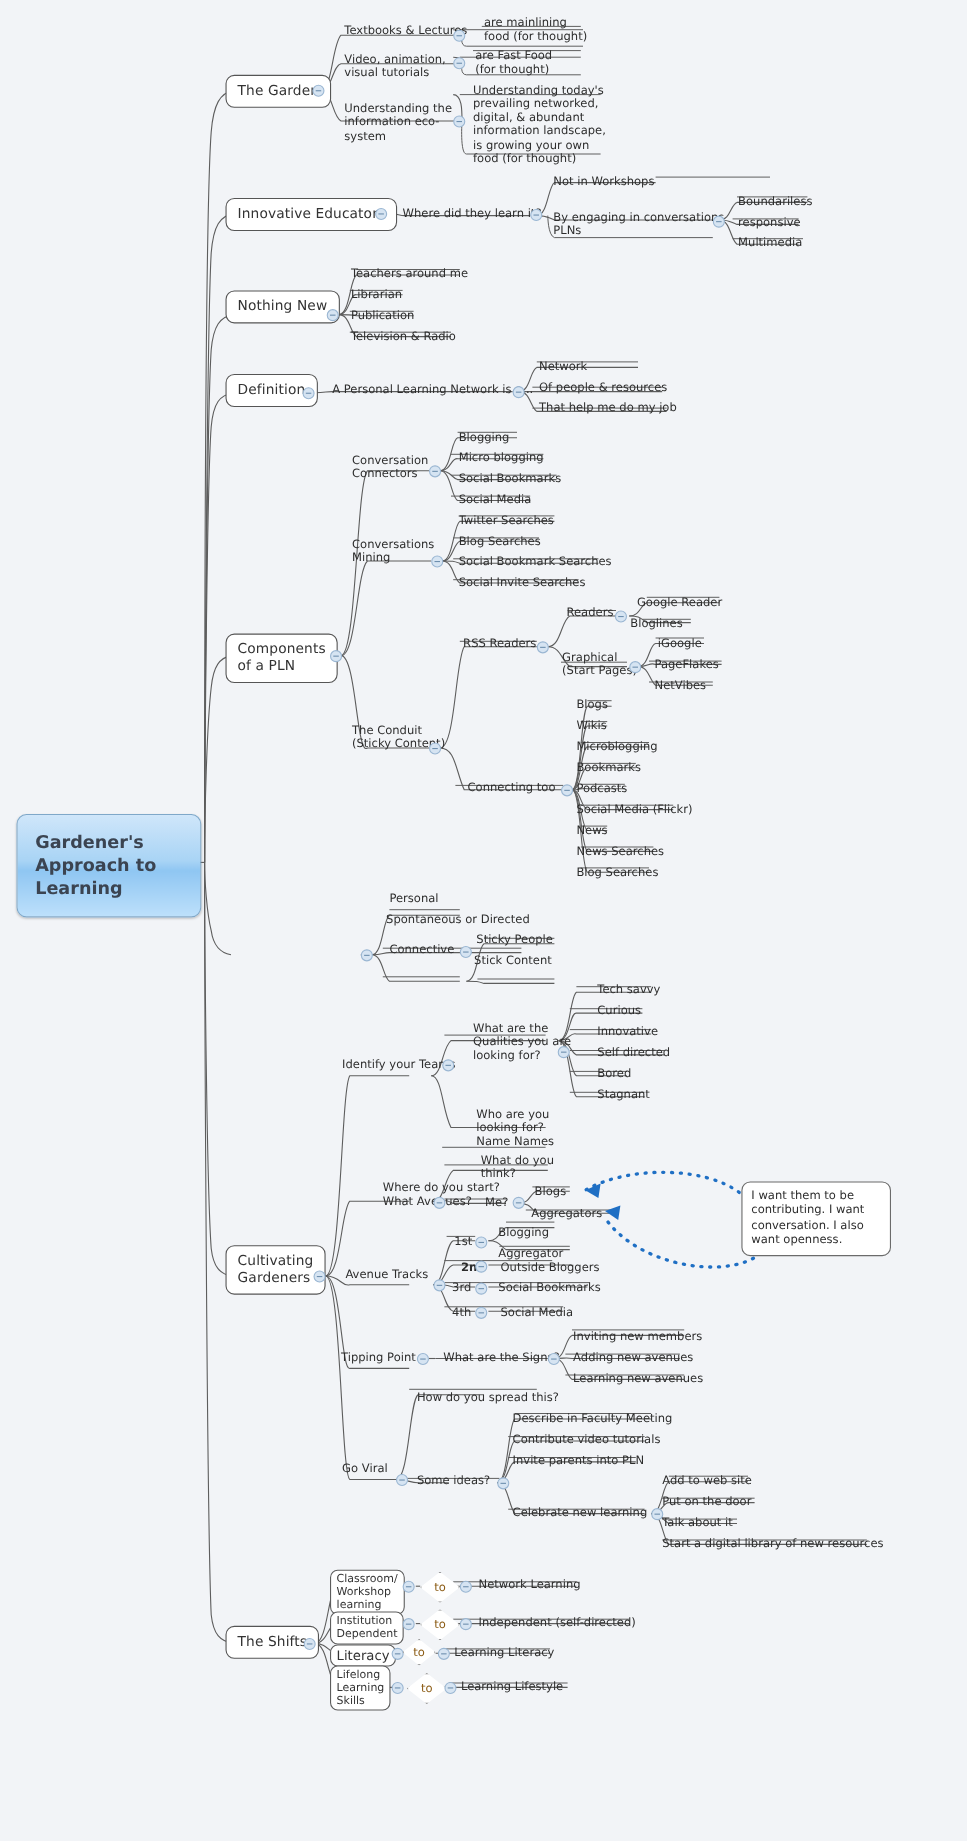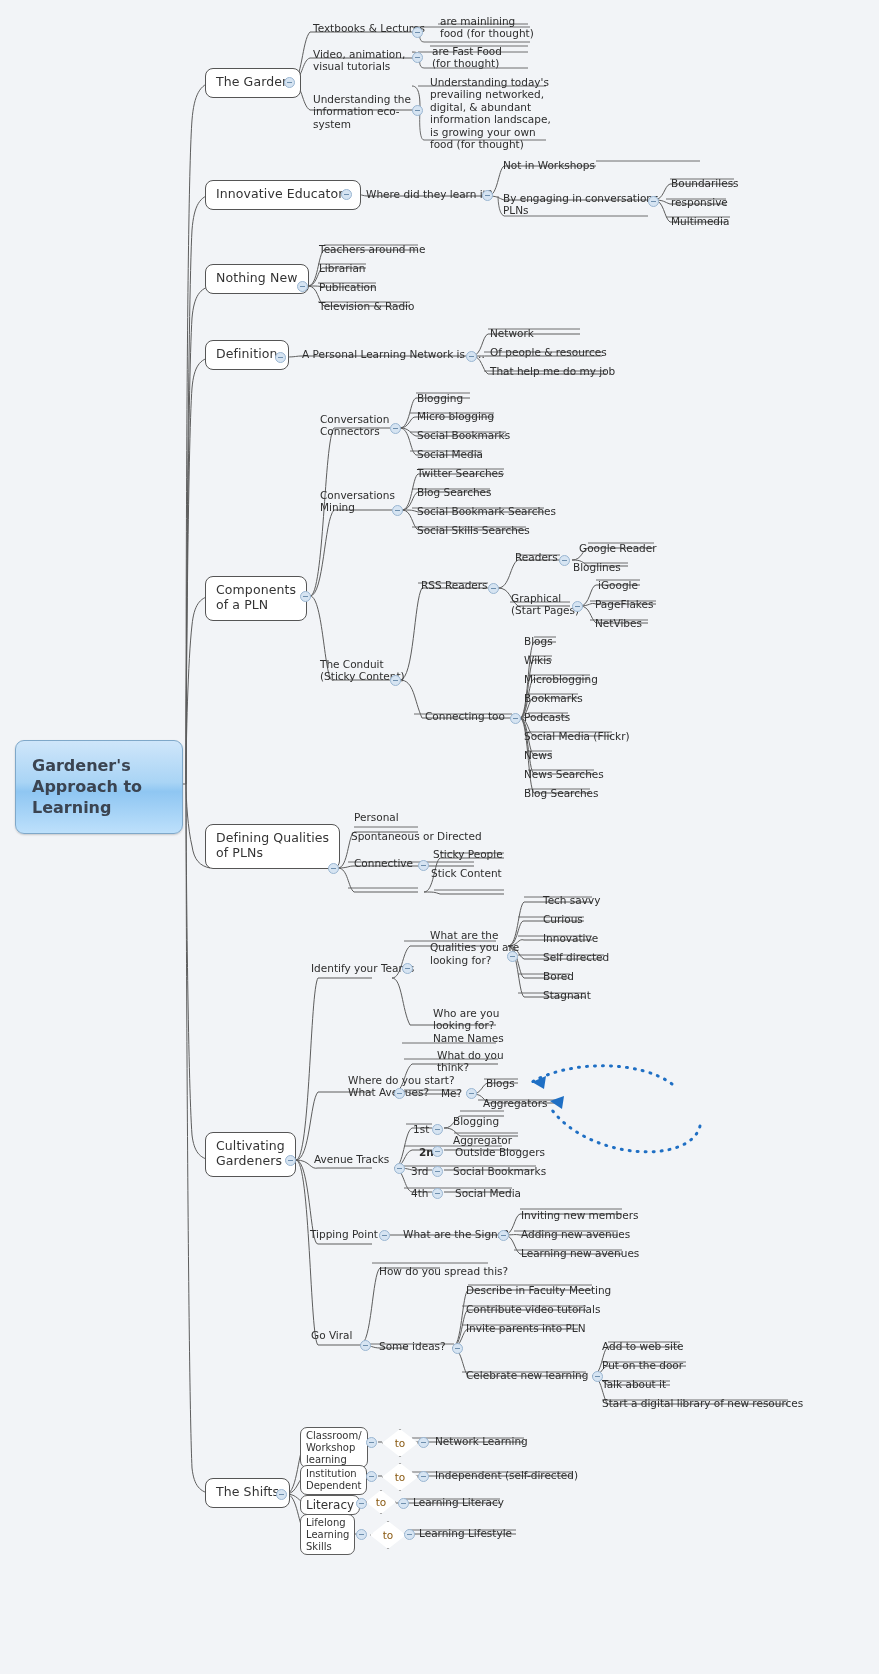--- a/index.html
+++ b/index.html
@@ -418,21 +418,21 @@
   <div class="node n-plain" style="left:414px;top:409px;">Micro blogging</div>
   <div class="node n-plain" style="left:414px;top:428px;">Social Bookmarks</div>
   <div class="node n-plain" style="left:414px;top:447px;">Social Media</div>
 
   <div class="node n-plain" style="left:317px;top:488px;">Conversations
 Mining</div>
   <div class="toggle" style="left:392px;top:505px;"></div>
   <div class="node n-plain" style="left:414px;top:466px;">Twitter Searches</div>
   <div class="node n-plain" style="left:414px;top:485px;">Blog Searches</div>
   <div class="node n-plain" style="left:414px;top:504px;">Social Bookmark Searches</div>
-  <div class="node n-plain" style="left:414px;top:523px;">Social Skills Searches</div>
+  <div class="node n-plain" style="left:414px;top:523px;">Social Invite Searches</div>
 
   <div class="node n-plain" style="left:317px;top:657px;">The Conduit
 (Sticky Content)</div>
   <div class="toggle" style="left:390px;top:675px;"></div>
 
   <div class="node n-plain" style="left:418px;top:578px;">RSS Readers</div>
   <div class="toggle" style="left:488px;top:583px;"></div>
 
   <div class="node n-plain" style="left:512px;top:550px;">Readers</div>
   <div class="toggle" style="left:559px;top:555px;"></div>
@@ -451,22 +451,20 @@
   <div class="node n-plain" style="left:521px;top:634px;">Blogs</div>
   <div class="node n-plain" style="left:521px;top:653px;">Wikis</div>
   <div class="node n-plain" style="left:521px;top:672px;">Microblogging</div>
   <div class="node n-plain" style="left:521px;top:691px;">Bookmarks</div>
   <div class="node n-plain" style="left:521px;top:710px;">Podcasts</div>
   <div class="node n-plain" style="left:521px;top:729px;">Social Media (Flickr)</div>
   <div class="node n-plain" style="left:521px;top:748px;">News</div>
   <div class="node n-plain" style="left:521px;top:767px;">News Searches</div>
   <div class="node n-plain" style="left:521px;top:786px;">Blog Searches</div>
 
-  <div class="node n-branch" style="left:205px;top:824px;">Defining Qualities
-of PLNs</div>
   <div class="toggle" style="left:328px;top:863px;"></div>
 
   <div class="node n-plain" style="left:351px;top:810px;">Personal</div>
   <div class="node n-plain" style="left:348px;top:829px;">Spontaneous or Directed</div>
   <div class="node n-plain" style="left:351px;top:856px;">Connective</div>
   <div class="toggle" style="left:418px;top:860px;"></div>
   <div class="node n-plain" style="left:430px;top:847px;">Sticky People</div>
   <div class="node n-plain" style="left:428px;top:866px;">Stick Content</div>
 
   <div class="node n-branch" style="left:205px;top:1132px;">Cultivating
@@ -571,14 +569,15 @@
   <div class="node n-plain" style="left:410px;top:1495px;">Learning Literacy</div>
 
   <div class="node n-box" style="left:300px;top:1514px;font-size:10px;padding:2px 5px;">Lifelong
 Learning
 Skills</div>
   <div class="toggle" style="left:356px;top:1529px;"></div>
   <div class="node n-diamond" style="left:370px;top:1521px;">to</div>
   <div class="toggle" style="left:404px;top:1529px;"></div>
   <div class="node n-plain" style="left:416px;top:1526px;">Learning Lifestyle</div>
 
+  <div class="node n-callout" style="left:674px;top:1074px;">I want them to be contributing.  I want conversation.  I also want openness.</div>
 
 </div>
 
 </body></html>

